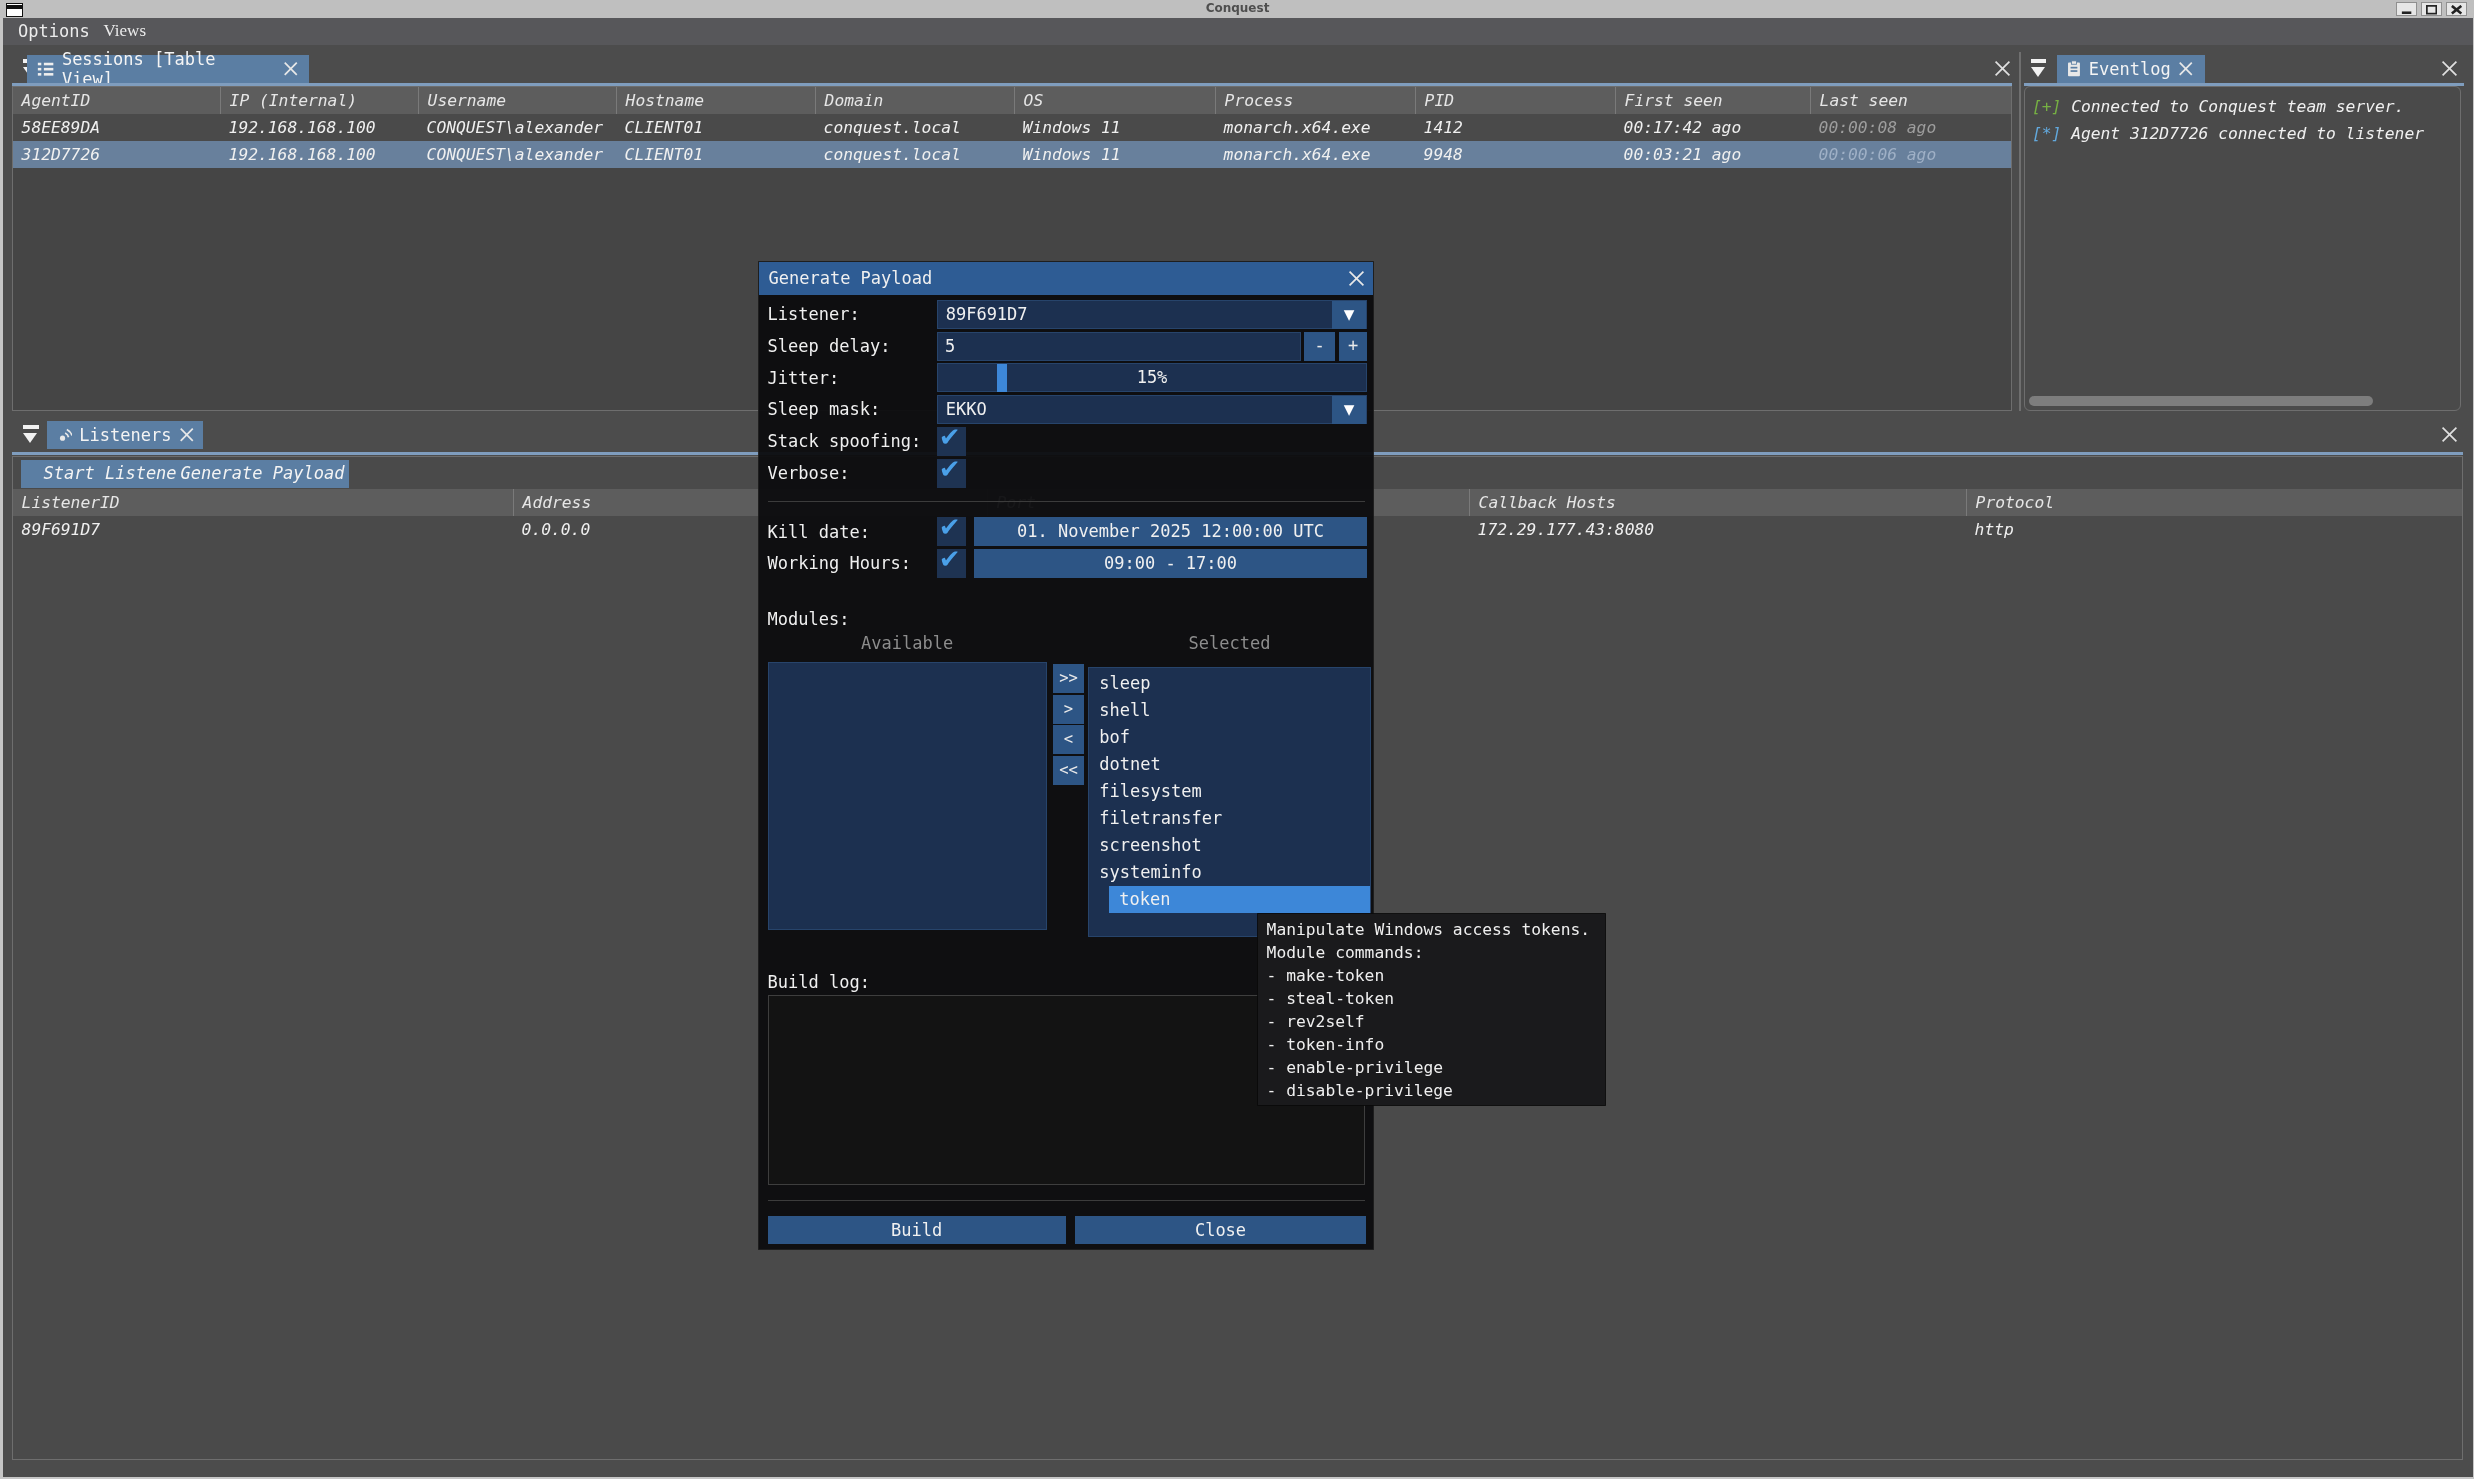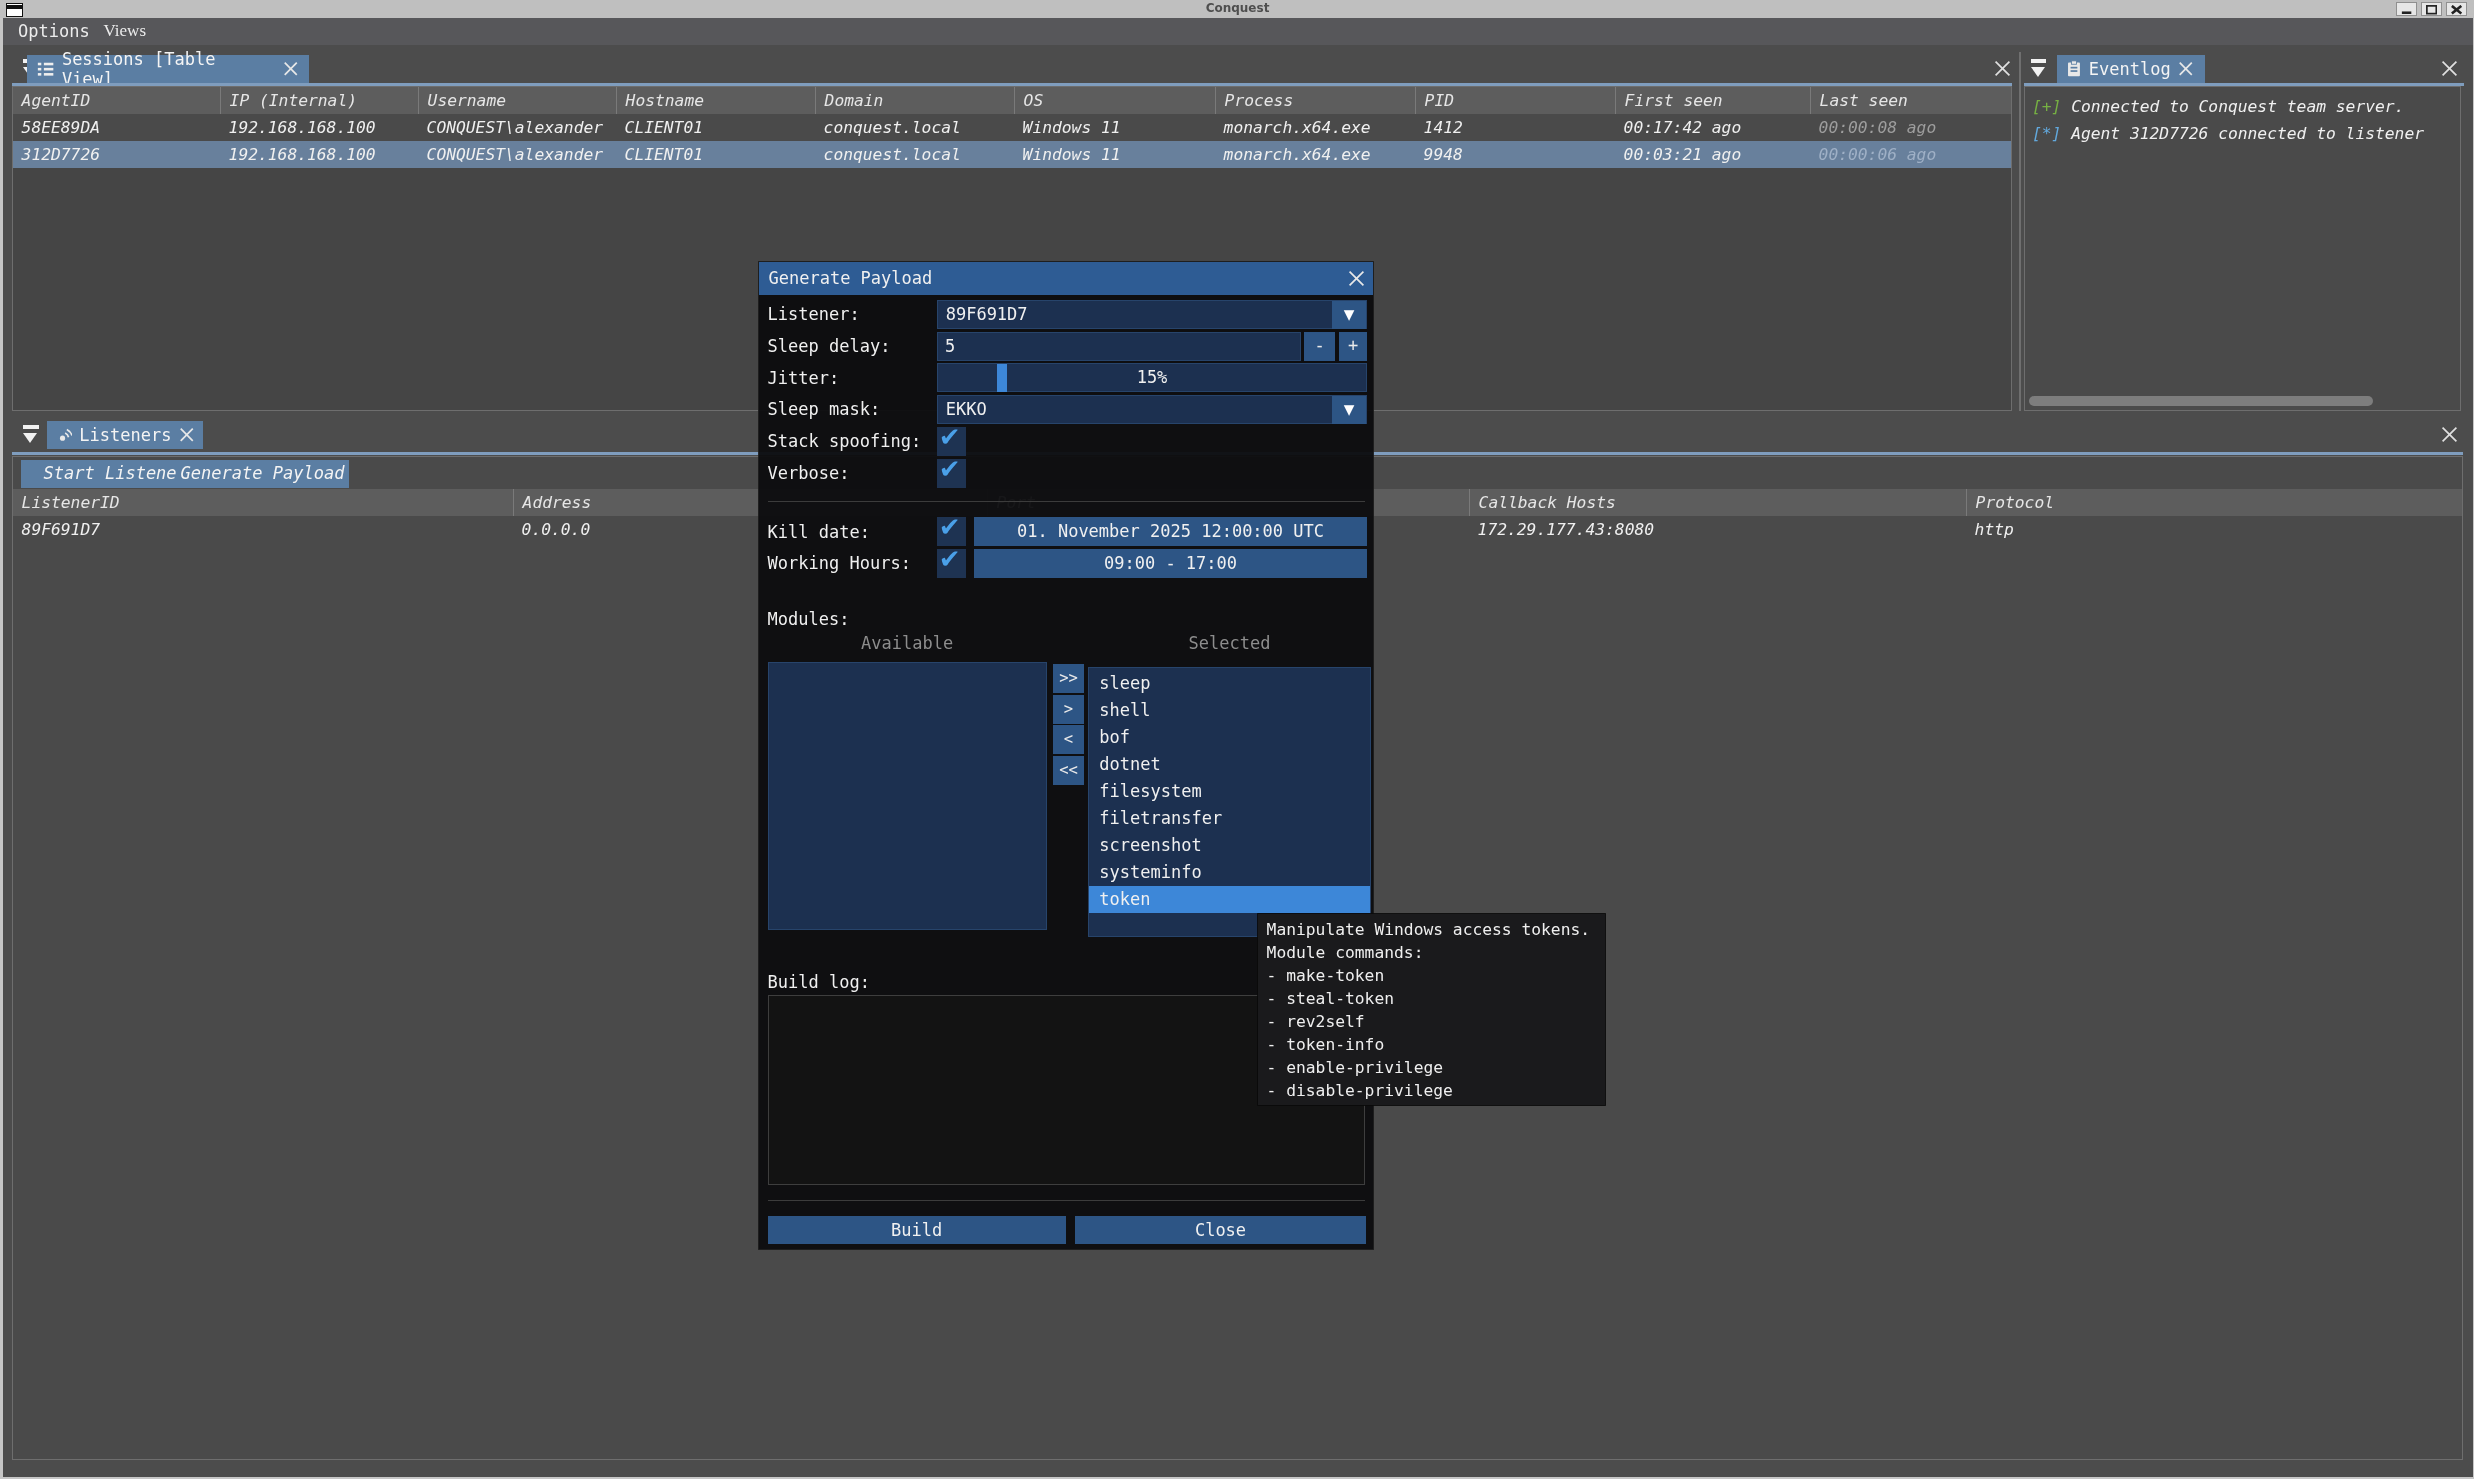--- a/index.html
+++ b/index.html
@@ -68,21 +68,21 @@
   .slider{position:absolute;height:29px;background:#1c3050;border:0.9px solid #27446b;box-sizing:border-box;}
   .slider .handle{position:absolute;top:0;width:10.3px;height:27.5px;background:#3d87d8;}
   .slider .pct{position:absolute;width:100%;text-align:center;line-height:27.5px;font-size:17px;}
   .chk{position:absolute;width:29px;height:29px;background:#1e3352;}
   .chk .mark{position:absolute;left:1.7px;top:-5.2px;font-size:26px;color:#4aa0e8;
              font-family:"DejaVu Sans","Liberation Sans",sans-serif;}
   .dsep{position:absolute;left:8.6px;width:597px;height:0.9px;background:#3c3c3c;}
   .listhdr{position:absolute;height:22.4px;line-height:22.4px;color:#8d8d8d;font-size:17px;text-align:center;}
   .modlist{position:absolute;background:#1c3050;border:0.9px solid #27446b;box-sizing:border-box;}
   .mitem{height:27px;line-height:27px;padding-left:10.3px;font-size:17px;white-space:nowrap;}
-  .mitem.hl{background:#3d87d8;}
+  .mitem.hl{background:#3d87d8;margin-left:20px;}
   .xferbtn{position:absolute;left:294px;width:31px;height:29px;background:#2d5585;color:#eaeaea;
            text-align:center;line-height:29px;font-size:15.5px;}
   #buildlog-box{position:absolute;left:8.6px;top:733px;width:597px;height:190px;background:#131313;
                 border:0.9px solid #3e3e3e;box-sizing:border-box;}
   .dlgbtn{position:absolute;height:28px;background:#2d5585;line-height:28px;text-align:center;
           font-size:17px;top:954px;}
   
   #tooltip{position:absolute;left:1258px;top:914px;width:347px;height:191px;background:#1a1a1c;
            z-index:20;box-sizing:border-box;padding:4.3px 8.6px;box-shadow:0 0 0 0.9px #0a0a0a;}
   .tline{height:23px;line-height:23px;font-size:16.3px;white-space:nowrap;color:#efefef;}
@@ -211,21 +211,21 @@
     </span>
   </div>
   <div class="panel-close" style="left:2440px;top:59px;">
     <svg width="19" height="19" viewBox="0 0 22 22">
         <line x1="3" y1="3" x2="19" y2="19" stroke="#e0e0e0" stroke-width="2"></line>
         <line x1="19" y1="3" x2="3" y2="19" stroke="#e0e0e0" stroke-width="2"></line>
       </svg>
   </div>
   <div class="tab-underline" style="left:2024px;top:83px;width:440px;"></div>
 
-  <div class="content-box" style="left:2024px;top:86px;width:437px;height:325px;padding:6px 6.9px;background:#4a4a4a;">
+  <div class="content-box" style="left:2024px;top:86px;width:437px;height:325px;padding:6px 6.9px;background:#4a4a4a;border-radius:6px;">
     <div class="evline"><span class="pfx-plus">[+]</span> <span>Connected to Conquest team server.</span></div>
     <div class="evline"><span class="pfx-star">[*]</span> <span>Agent 312D7726 connected to listener</span></div>
   </div>
   <div id="ev-scroll" style="left:2029px;top:396px;width:344px;"></div>
 
   <div class="panel-menu" style="left:21.5px;top:423px;">
     <div class="bar"></div>
       <div class="tri"></div>
   </div>
   <div class="tab" style="left:47px;top:421px;width:156px;">

